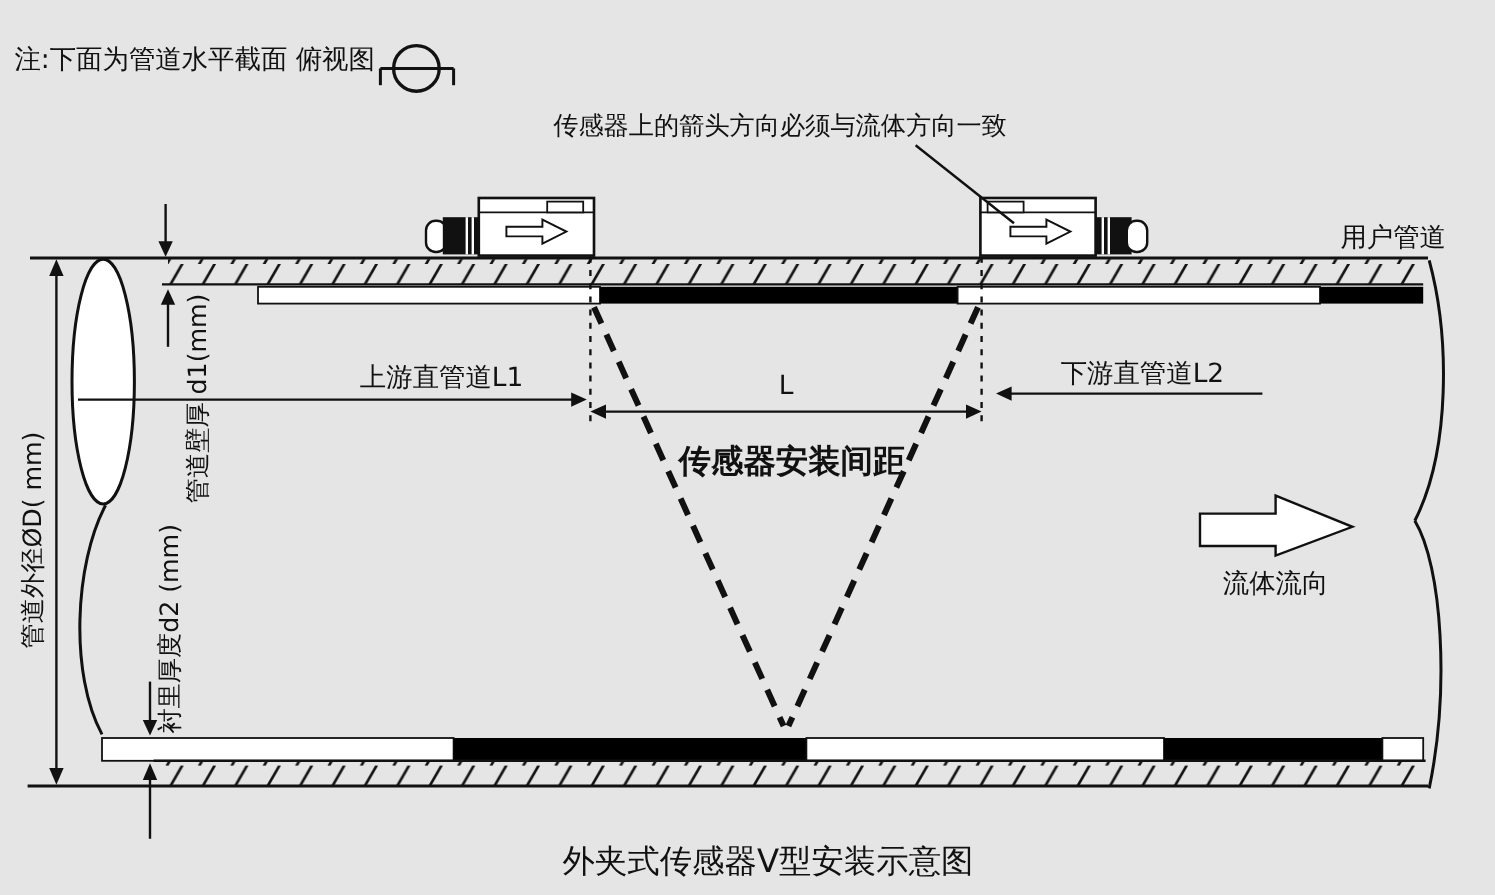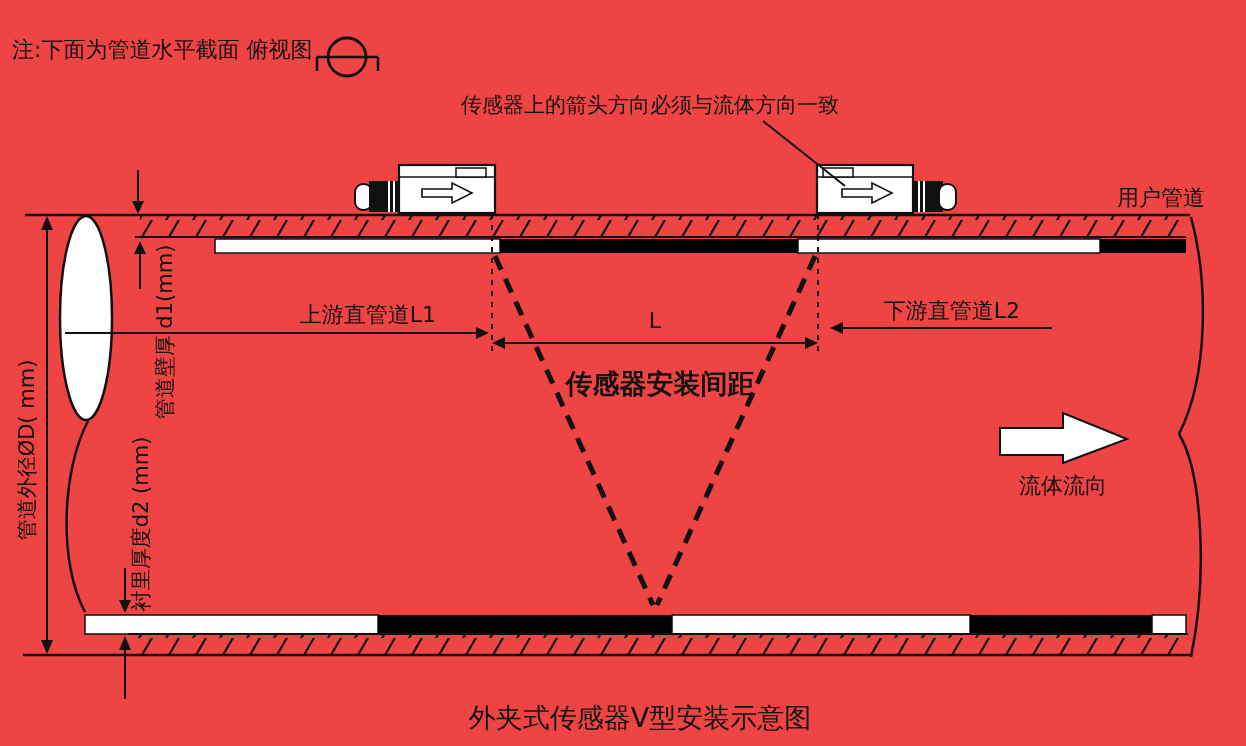--- a/index.html
+++ b/index.html
@@ -1,16 +1,16 @@
 <!DOCTYPE html>
 <html><head>
 <meta charset="utf-8">
 <style>
   html,body{margin:0;padding:0;background:#ffffff;}
-  .stage{width:1246px;height:746px;position:relative;background:#ef4444;
+  .stage{width:1246px;height:746px;position:relative;background:#e5e5e5;
          font-family:"DejaVu Sans", sans-serif;}
   svg{display:block;}
   text{fill:#111;font-family:"DejaVu Sans", sans-serif;}
   .ink{stroke:#111;}
 </style>
 </head>
 <body>
 
 <div class="stage">
 <svg width="1246" height="746" viewBox="0 0 1246 746">

